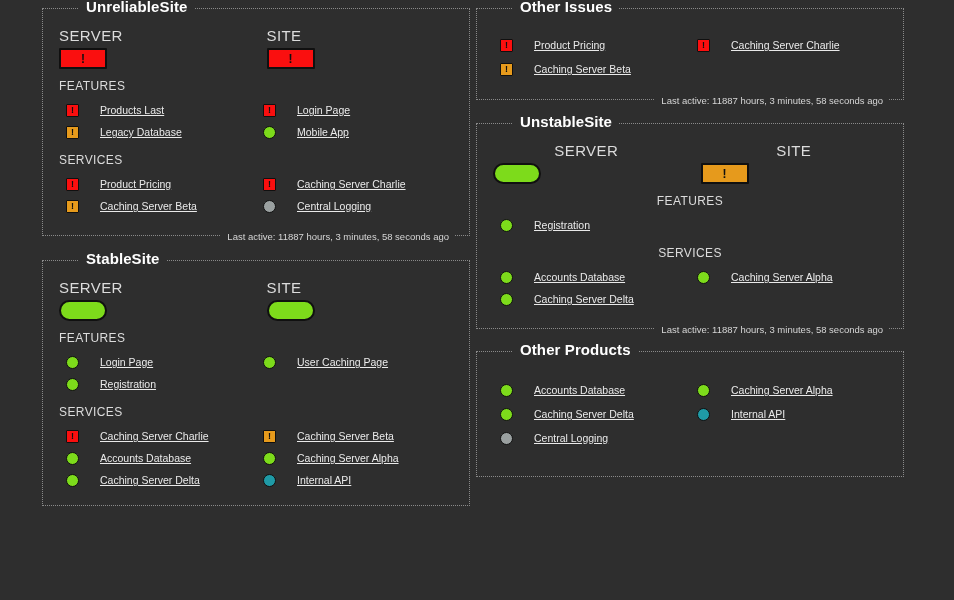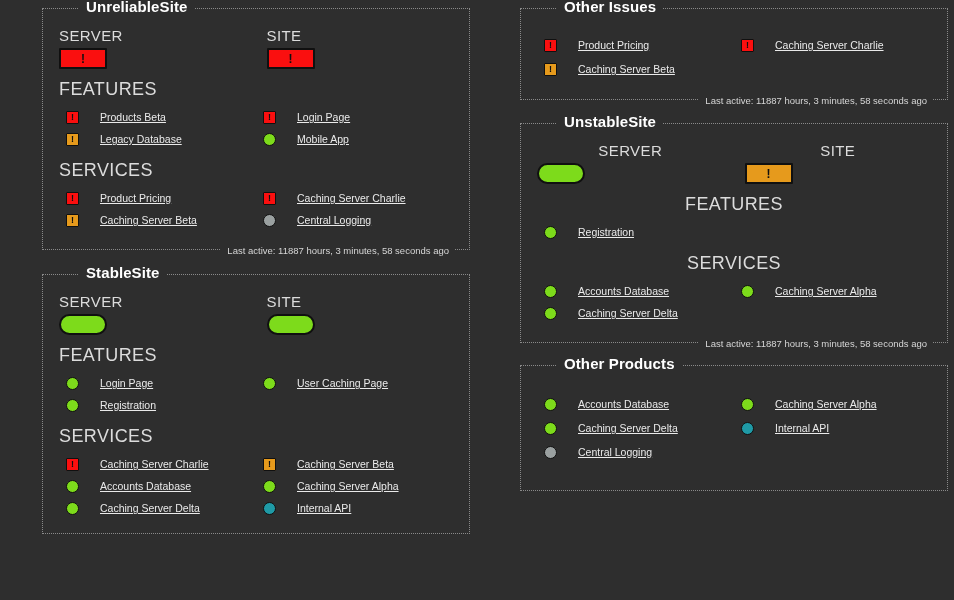--- a/index.html
+++ b/index.html
@@ -21,21 +21,21 @@
     height: 600px;
     box-sizing: border-box;
     padding-left: 29px;
   }
 
   .col {
     position: absolute;
     top: 0;
   }
   .col-left  { left: 42px;  width: 428px; }
-  .col-right { left: 520px; width: 428px; }
+  .col-right { left: 476px; width: 428px; }
 
   
   .panel {
     position: relative;
     border: 1px dotted #8a8a8a;
     margin: 0 0 16px 0;
     padding: 0;
     box-sizing: border-box;
     background: transparent;
   }
@@ -98,21 +98,21 @@
     font-weight: bold;
     line-height: 1;
     color: #101010;
   }
   .big-ind.ok   { background: #7ddb1b; border-radius: 11px; }
   .big-ind.bad  { background: #fa0f0f; border-radius: 1px; }
   .big-ind.warn { background: #e69a1c; border-radius: 1px; }
 
   
   .section-title {
-    font-size: 18px;
+    font-size: 12px;
     color: #dcdcdc;
     letter-spacing: 0.4px;
     margin: 10px 0 6px 0;
   }
 
   
   .items {
     display: flex;
     flex-wrap: wrap;
   }
@@ -178,21 +178,21 @@
           <div class="status-block">
             <div class="status-label">SITE</div>
             <div class="big-ind bad">!</div>
           </div>
         </div>
 
         <div class="section-title">FEATURES</div>
         <div class="items">
           <div class="item">
             <span class="sm-ind bad">!</span>
-            <span class="item-label">Products Beta</span>
+            <span class="item-label">Products Last</span>
           </div>
           <div class="item">
             <span class="sm-ind bad">!</span>
             <span class="item-label">Login Page</span>
           </div>
           <div class="item">
             <span class="sm-ind warn">!</span>
             <span class="item-label">Legacy Database</span>
           </div>
           <div class="item">

